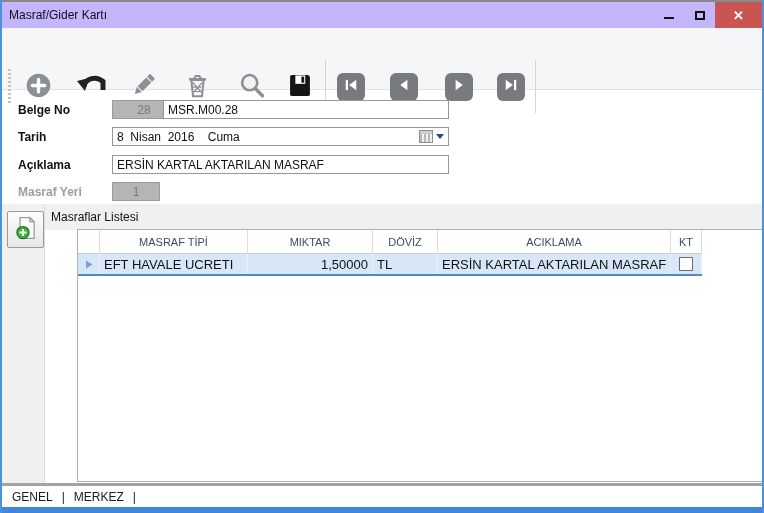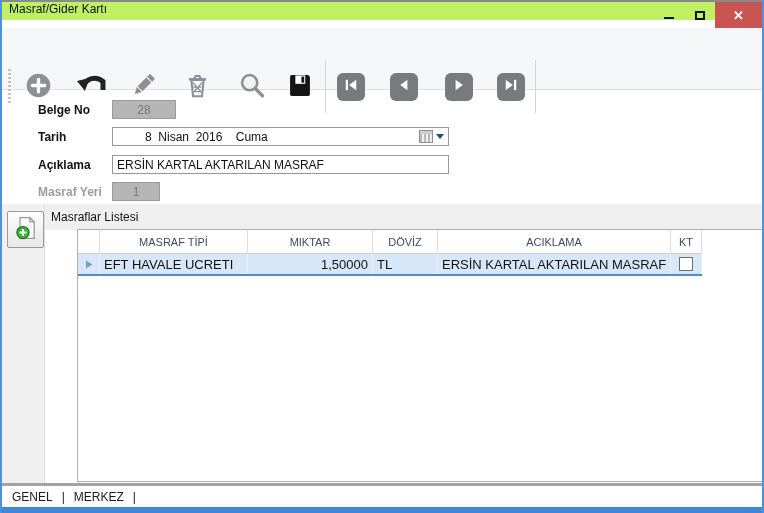--- a/index.html
+++ b/index.html
@@ -4,23 +4,23 @@
 <style>
   * { margin:0; padding:0; box-sizing:border-box; }
   html,body { background:#d9d9d9; font-family:"Liberation Sans", sans-serif; }
   .window {
     position:relative; width:764px; height:513px; background:#fff;
     border-left:2px solid #4e92dd; border-right:2px solid #4e92dd;
     overflow:hidden;
   }
   
   .titlebar {
-    position:absolute; left:0; top:0; right:0; height:20px;
-    background:#bef264; border-top:2px solid #8a8a8a;
-    display:flex; 
+    position:absolute; left:0; top:0; right:0; height:28px;
+    background:#c4b5fd; border-top:2px solid #8a8a8a;
+    display:flex; align-items:center;
   }
   .title { font-size:12px; color:#101010; padding-left:7px; flex:1; }
   .win-controls { display:flex; align-items:stretch; height:26px; }
   .wc { width:31px; display:flex; align-items:center; justify-content:center; cursor:default; }
   .min-glyph { width:10px; height:2px; background:#111; margin-top:6px; }
   .max-glyph { width:10px; height:9px; border:2px solid #111; background:transparent; }
   .btn-close { width:47px; background:#c85552; display:flex; align-items:center; justify-content:center; }
   .close-glyph { color:#fff; font-size:13px; font-weight:bold; line-height:1; }
   
   .toolbar {
@@ -28,29 +28,29 @@
     background:#f5f6f8; border-bottom:1px solid #e2e2e2;
   }
   .grip { position:absolute; left:6px; top:41px; width:3px; height:36px;
     background:repeating-linear-gradient(180deg,#c3c3c3 0 2px, transparent 2px 4px); }
   .tbtn { position:absolute; top:37px; width:44px; height:44px;
     display:flex; align-items:center; justify-content:center; border-radius:3px; }
   .tsep { position:absolute; top:32px; width:1px; height:53px; background:#d5d5d5; }
   .navbtn { position:absolute; top:45px; width:28px; height:28px; border-radius:6px;
     background:#777b7e; display:flex; align-items:center; justify-content:center; }
   
-  .flabel { position:absolute; left:16px; font-size:12px; font-weight:bold; color:#111;margin-left:20px; }
+  .flabel { position:absolute; left:16px; font-size:12px; font-weight:bold; color:#111; }
   .flabel.disabled { color:#9d9d9d; }
   .tfield {
     position:absolute; height:19px; border:1px solid #979797; background:#fff;
     font-size:12px; color:#111; display:flex; align-items:center; padding:0 4px;
   }
   .tfield.gray { background:#b5b5b5; border-color:#9a9a9a; color:#787878; justify-content:center; }
   .tfield.yellow { background:#fbf9dc; }
-  .date-text { white-space:pre;margin-left:28px; }
+  .date-text { white-space:pre; }
   .spacer { flex:1; }
   .cal-wrap { display:flex; align-items:center; gap:3px; }
   .cal-icon { width:14px; height:13px; border:1px solid #8e8e8e; background:
     linear-gradient(#cfcfcf 0 3px, transparent 3px),
     repeating-linear-gradient(90deg,#b9b9b9 0 2px, #efefef 2px 4px); }
   .caret-down { width:0; height:0; border-left:4px solid transparent; border-right:4px solid transparent;
     border-top:5px solid #27476e; }
   .dots-btn { position:absolute; right:2px; top:1px; width:30px; height:15px;
     border:1px solid #9a9a9a; border-radius:2px; background:linear-gradient(#fbfbfb,#e3e3e3);
     font-size:11px; font-weight:bold; color:#2a6f7a; text-align:center; line-height:9px; }
@@ -195,20 +195,23 @@
             <rect x="16" y="5" width="3" height="14" rx="1"></rect>
           </svg>
       </span>
     </div>
 
     <div class="tsep" style="left:533px"></div>
   </div>
 
   <span class="flabel" style="top:103px">Belge No</span>
   <div class="tfield gray" style="left:110px; top:100px; width:64px;">28</div>
+  <div class="tfield" style="left:161px; top:100px; width:286px;">
+    <span>MSR.M00.28</span>
+  </div>
 
   <span class="flabel" style="top:130px">Tarih</span>
   <div class="tfield" style="left:110px; top:127px; width:337px;">
     <span class="date-text">8  Nisan  2016    Cuma</span>
     <span class="spacer"></span>
     <span class="cal-wrap">
       <span class="cal-icon"></span>
       <span class="caret-down"></span>
     </span>
   </div>

